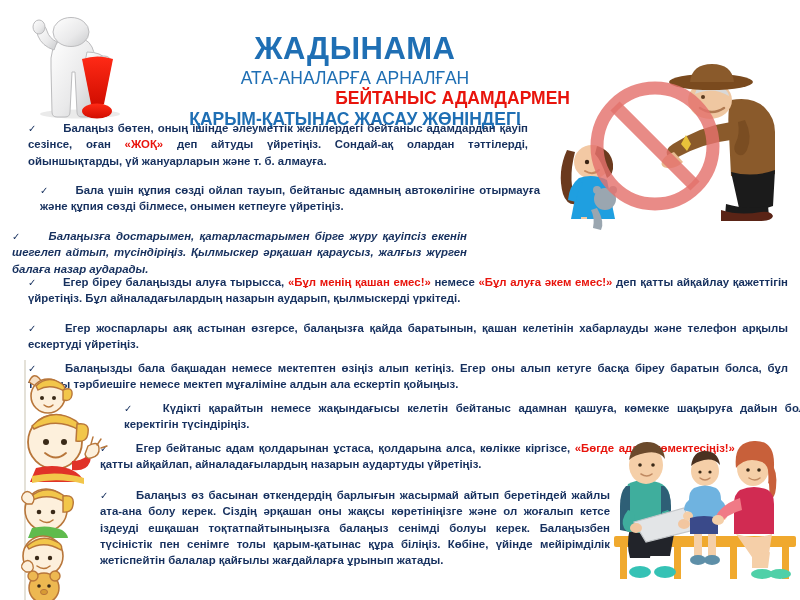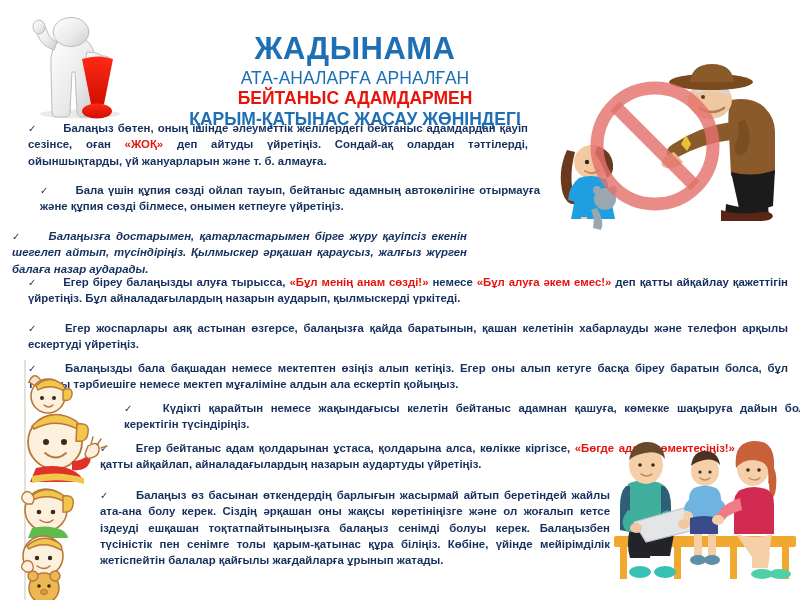--- a/index.html
+++ b/index.html
@@ -18,21 +18,21 @@
   
   .title-block{
     position:absolute;left:140px;top:8px;width:430px;
     text-align:center;line-height:1.12;margin-top:24px;
   }
   .t-main{
     font-size:31px;font-weight:bold;color:#1f6fb4;letter-spacing:.5px;
     display:block;
   }
   .t-sub1{font-size:17.5px;font-weight:normal;color:#1f6fb4;display:block;margin-top:2px;}
-  .t-sub2{font-size:17.5px;font-weight:bold;color:#e8140c;display:block;margin-top:1px;}
+  .t-sub2{font-size:17.5px;font-weight:bold;color:#e8140c;display:block;margin-top:1px;text-align:right;}
   .t-sub3{font-size:17.5px;font-weight:bold;color:#1f6fb4;display:block;margin-top:1px;}
 
   
   .body-text{position:absolute;left:0;top:0;width:800px;height:532px;}
   p.para{
     position:absolute;margin:0;
     color:#16305e;font-weight:bold;
     font-size:11.4px;line-height:1.43;
     text-align:justify;
     text-justify:inter-word;
@@ -152,21 +152,21 @@
 
     <p class="para" style="left:28px;top:182px;width:500px;margin-left:12px;">
       <span class="tick">✓</span><span>Бала үшін құпия сөзді ойлап тауып, бейтаныс адамның автокөлігіне отырмауға және құпия сөзді білмесе, онымен кетпеуге үйретіңіз.</span>
     </p>
 
     <p class="para" style="left:12px;top:228px;width:455px;font-style:italic;">
       <span class="tick">✓</span><span>Балаңызға достарымен, қатарластарымен бірге жүру қауіпсіз екенін шегелеп айтып, түсіндіріңіз. Қылмыскер әрқашан қараусыз, жалғыз жүрген балаға назар аударады.</span>
     </p>
 
     <p class="para" style="left:28px;top:274px;width:760px;">
-      <span class="tick">✓</span><span>Егер біреу балаңызды алуға тырысса, </span><span class="red">«Бұл менің анам сөзді!»</span><span> немесе </span><span class="red">«Бұл алуға әкем емес!»</span><span> деп қатты айқайлау қажеттігін үйретіңіз. Бұл айналадағылардың назарын аударып, қылмыскерді үркітеді.</span>
+      <span class="tick">✓</span><span>Егер біреу балаңызды алуға тырысса, </span><span class="red">«Бұл менің қашан емес!»</span><span> немесе </span><span class="red">«Бұл алуға әкем емес!»</span><span> деп қатты айқайлау қажеттігін үйретіңіз. Бұл айналадағылардың назарын аударып, қылмыскерді үркітеді.</span>
     </p>
 
     <p class="para" style="left:28px;top:320px;width:760px;">
       <span class="tick">✓</span><span>Егер жоспарлары аяқ астынан өзгерсе, балаңызға қайда баратынын, қашан келетінін хабарлауды және телефон арқылы ескертуді үйретіңіз.</span>
     </p>
 
     <p class="para nojust" style="left:28px;top:360px;width:760px;text-indent:0;">
       <span class="tick">✓</span><span>Балаңызды бала бақшадан немесе мектептен өзіңіз алып кетіңіз. Егер оны алып кетуге басқа біреу баратын болса, бұл туралы тәрбиешіге немесе мектеп мұғаліміне алдын ала ескертіп қойыңыз.</span>
     </p>
 

